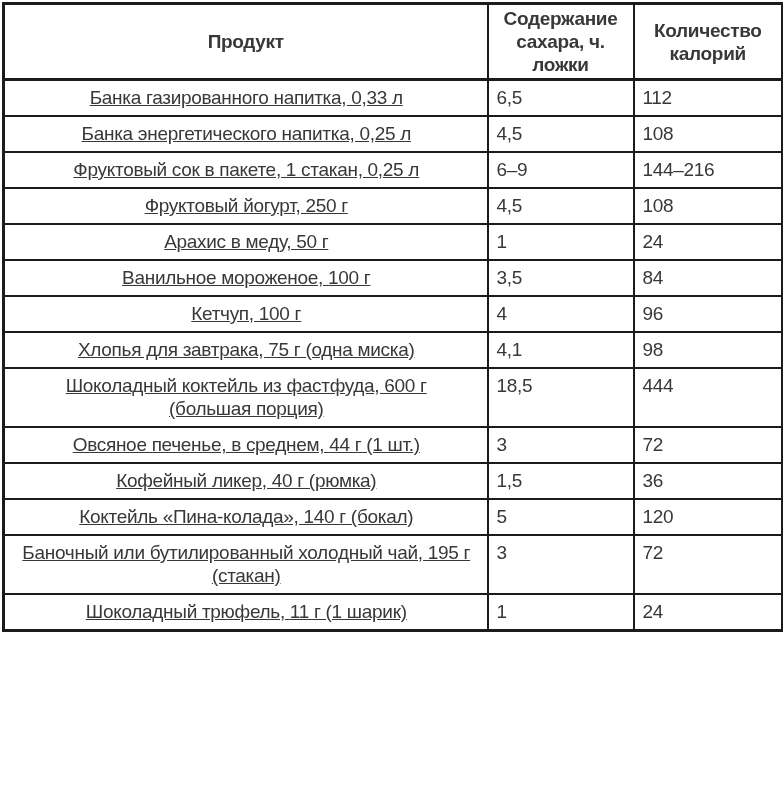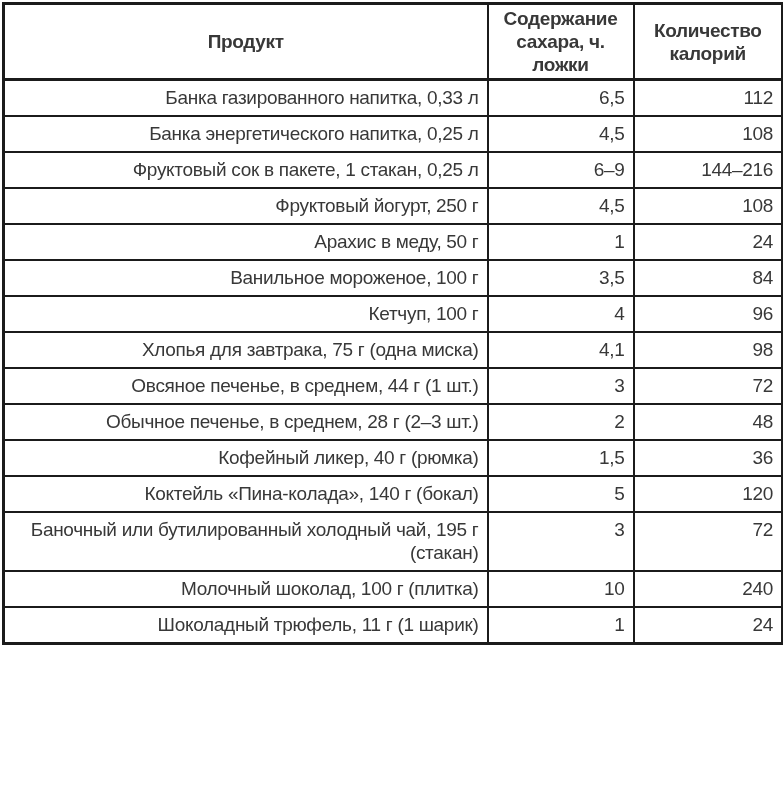--- a/index.html
+++ b/index.html
@@ -41,25 +41,26 @@
     vertical-align: middle;
     height: 52px;
     padding: 2px 4px;
     border-bottom-width: 3px;
   }
   tbody td {
     vertical-align: top;
     padding: 5px 8px 6px 8px;
   }
   td.product-cell {
-    text-align: right;
+    text-align: center;
     padding-left: 9px;
+    text-decoration: underline;
   }
   td.num-cell {
-    text-align: right;
+    text-align: left;
   }
 </style>
 </head>
 <body>
 
 <div class="page">
   <table class="data-table">
     <colgroup>
       <col class="c-product">
       <col class="c-sugar">
@@ -117,32 +118,33 @@
     <td class="num-cell">4</td>
     <td class="num-cell">96</td>
   </tr>
 
   <tr>
     <td class="product-cell">Хлопья для завтрака, 75 г (одна миска)</td>
     <td class="num-cell">4,1</td>
     <td class="num-cell">98</td>
   </tr>
 
+  <tr>
+    <td class="product-cell">Шоколадный коктейль из фастфуда, 600 г
+(большая порция)</td>
+    <td class="num-cell">18,5</td>
+    <td class="num-cell">444</td>
+  </tr>
 
   <tr>
     <td class="product-cell">Овсяное печенье, в среднем, 44 г (1 шт.)</td>
     <td class="num-cell">3</td>
     <td class="num-cell">72</td>
   </tr>
 
-  <tr>
-    <td class="product-cell">Обычное печенье, в среднем, 28 г (2–3 шт.)</td>
-    <td class="num-cell">2</td>
-    <td class="num-cell">48</td>
-  </tr>
 
 
   <tr>
     <td class="product-cell">Кофейный ликер, 40 г (рюмка)</td>
     <td class="num-cell">1,5</td>
     <td class="num-cell">36</td>
   </tr>
 
   <tr>
     <td class="product-cell">Коктейль «Пина-колада», 140 г (бокал)</td>
@@ -151,25 +153,20 @@
   </tr>
 
   <tr>
     <td class="product-cell">Баночный или бутилированный холодный чай, 195 г
 (стакан)</td>
     <td class="num-cell">3</td>
     <td class="num-cell">72</td>
   </tr>
 
 
-  <tr>
-    <td class="product-cell">Молочный шоколад, 100 г (плитка)</td>
-    <td class="num-cell">10</td>
-    <td class="num-cell">240</td>
-  </tr>
 
   <tr>
     <td class="product-cell">Шоколадный трюфель, 11 г (1 шарик)</td>
     <td class="num-cell">1</td>
     <td class="num-cell">24</td>
   </tr>
 
 </tbody>
   </table>
 </div>

